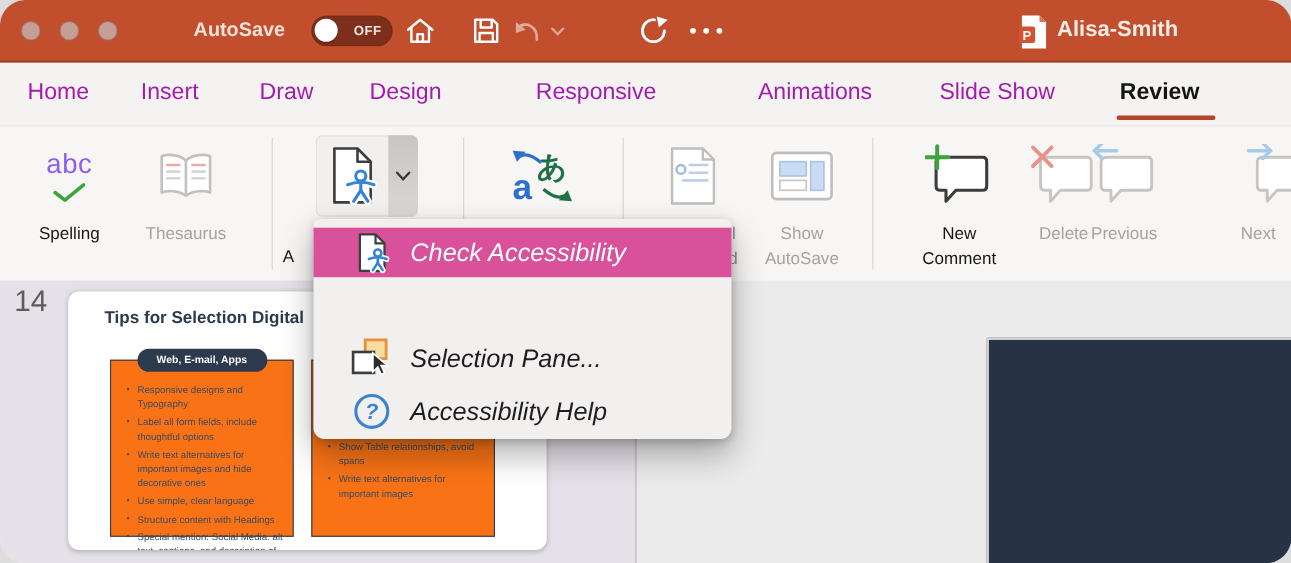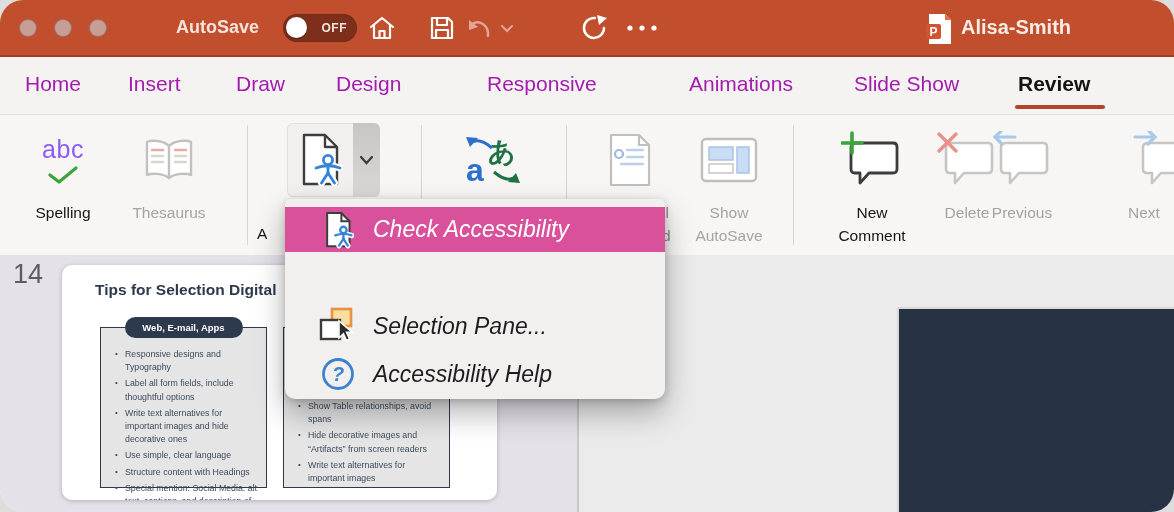--- a/index.html
+++ b/index.html
@@ -56,21 +56,21 @@
   .content{position:absolute;left:0;top:255px;width:1174px;height:257px;}
   .thumb-panel{position:absolute;left:0;top:0;width:577px;height:257px;background:#e5e1e9;}
   .panel-divider{position:absolute;left:577px;top:0;width:2px;height:257px;background:#c9c5cb;}
   .main-canvas{position:absolute;left:579px;top:0;width:595px;height:257px;background:#ebebeb;}
   .navy-box{position:absolute;left:318px;top:52px;width:277px;height:205px;background:#273345;
      border-top:2px solid #d9d8d7;border-left:2px solid #d9d8d7;}
   .slide-num{position:absolute;left:13px;top:4px;font-size:27px;color:#5d5d5d;}
   .slide-card{position:absolute;left:62px;top:10px;width:435px;height:235px;background:#ffffff;border-radius:10px;
      box-shadow:0 1px 5px rgba(0,0,0,.22);overflow:hidden;}
   .slide-title{position:absolute;left:33px;top:16px;font-size:15.5px;font-weight:700;color:#2d3a4e;white-space:nowrap;}
-  .tipbox{position:absolute;top:62px;width:167px;height:161px;border:1.5px solid #2d3a4e;background:#e5e5e5;}
+  .tipbox{position:absolute;top:62px;width:167px;height:161px;border:1.5px solid #2d3a4e;background:#f97316;}
   .tipbox.left{left:38px;}
   .tipbox.right{left:221px;}
   .pill{position:absolute;left:50%;top:-11px;transform:translateX(-50%);width:118px;height:21px;border-radius:11px;
      background:#2d3a4e;color:#ffffff;font-size:9.5px;font-weight:700;display:flex;align-items:center;justify-content:center;white-space:nowrap;}
   .tipbox ul{margin:0;padding:0;list-style:none;font-size:8.8px;line-height:1.5;color:#3c4a5c;}
   .tipbox.left ul{padding:20px 8px 0 14px;}
   .tipbox.right ul{padding:72px 8px 0 14px;}
   .tipbox li{position:relative;padding-left:10px;margin-bottom:3px;}
   .tipbox li::before{content:"•";position:absolute;left:0;top:0;font-size:8px;color:#3c4a5c;}
 </style>
@@ -330,21 +330,20 @@
             <li>Write text alternatives for important images and hide decorative ones</li>
             <li>Use simple, clear language</li>
             <li>Structure content with Headings</li>
             <li>Special mention: Social Media. alt text, captions, and description of clip or reel</li>
           </ul>
         </div>
 
         <div class="tipbox right">
           <ul>
             <li>Show Table relationships, avoid spans</li>
-            <li>Hide decorative images and “Artifacts” from screen readers</li>
             <li>Write text alternatives for important images</li>
           </ul>
         </div>
       </div>
     </div>
     <div class="panel-divider"></div>
     <div class="main-canvas">
       <div class="navy-box"></div>
     </div>
   </div>

